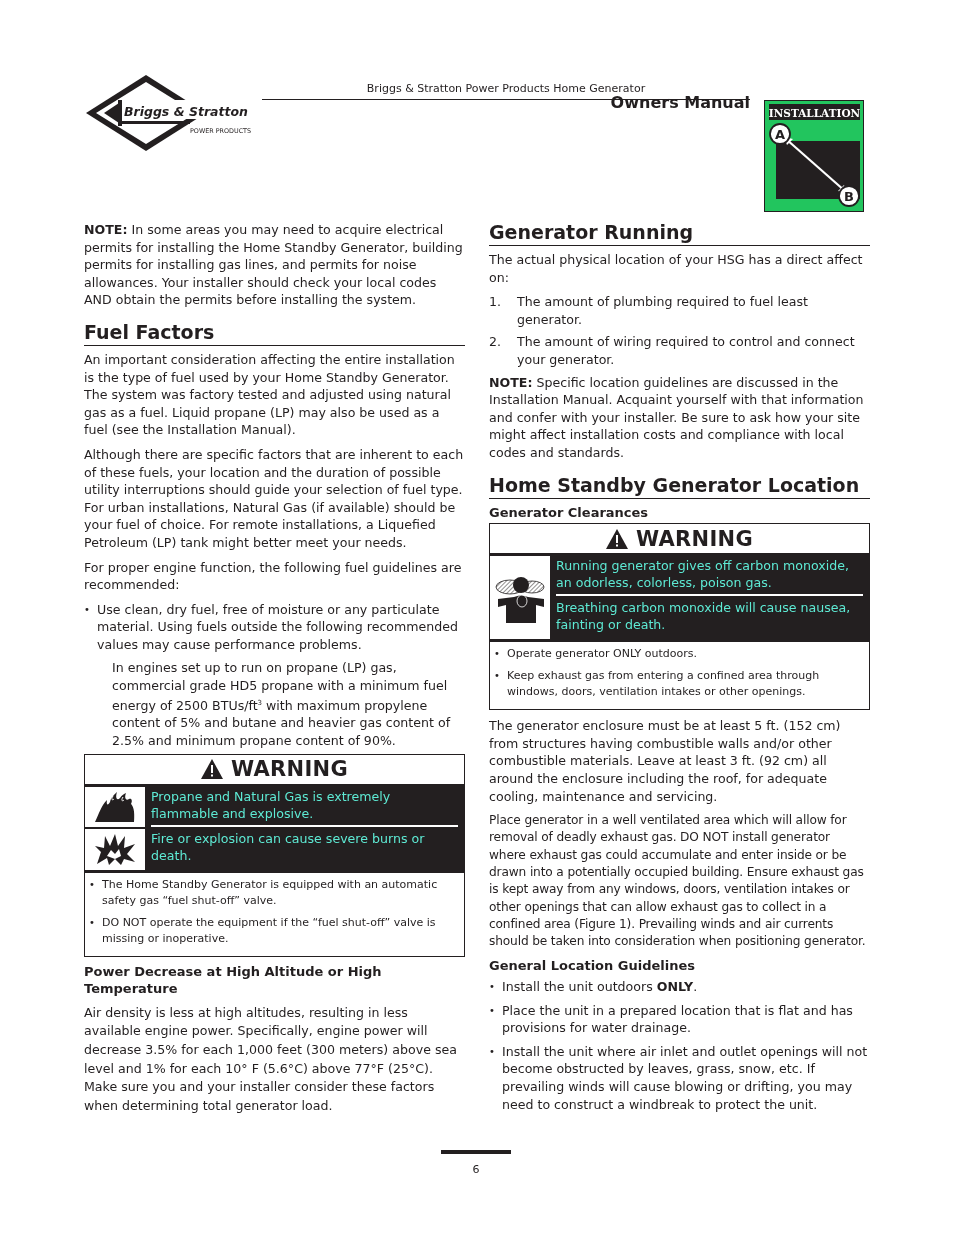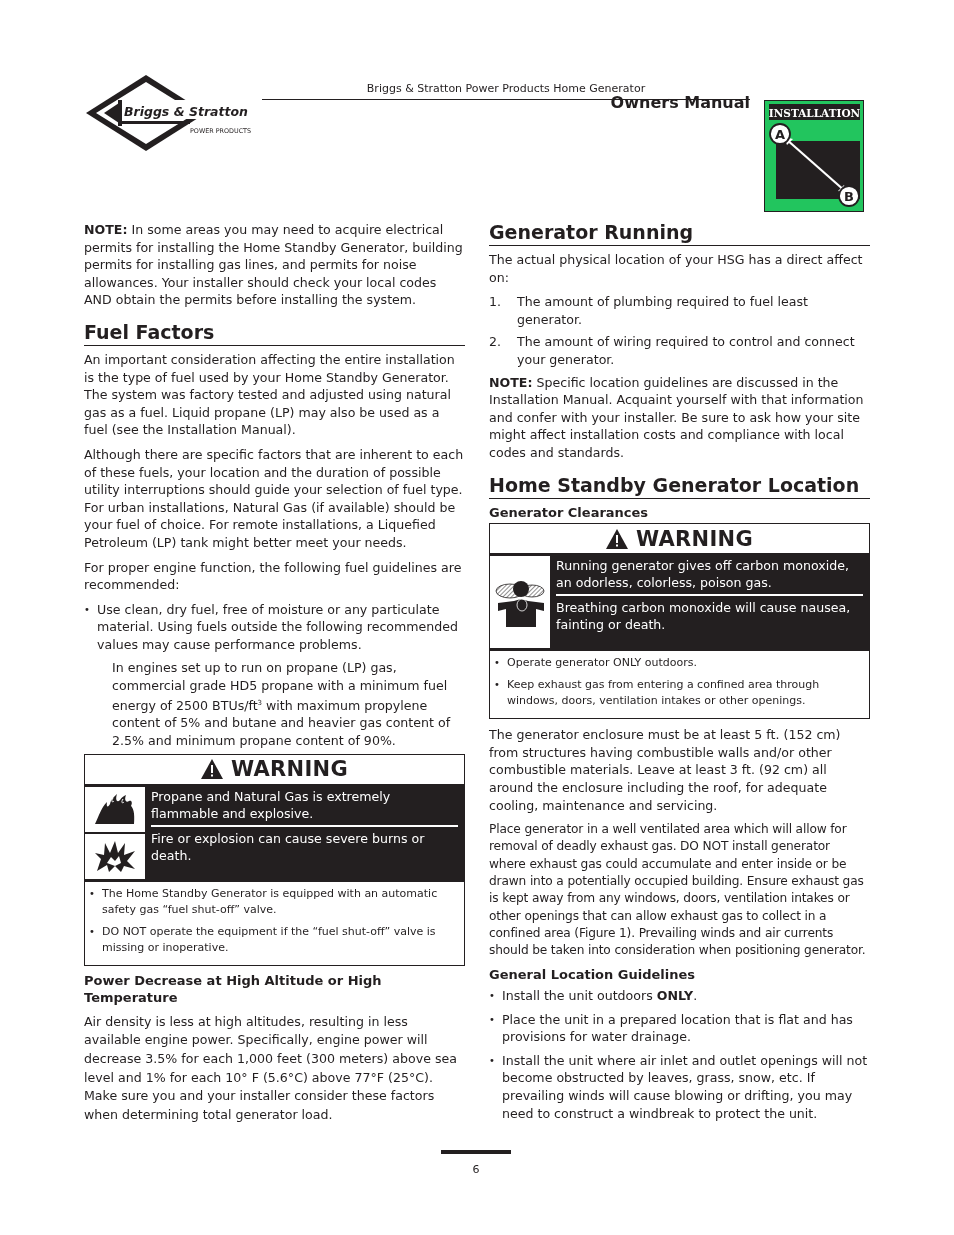--- a/index.html
+++ b/index.html
@@ -34,21 +34,21 @@
   ol.num li { position: relative; padding-left: 28px; margin-bottom: 5px; }
   ol.num li .n { position: absolute; left: 0; top: 0; }
 
   
   .warn { border: 1.4px solid #231f20; margin-bottom: 7px; }
   .warn-head { text-align: center; font-size: 21px; font-weight: bold; height: 30px; line-height: 30px; letter-spacing: 0.3px; border-bottom: 1.4px solid #231f20; display:flex; align-items:center; justify-content:center; gap:8px; }
   .warn-head svg { display:block; }
   .warn-body { display: flex; background: #231f20; }
   .warn-icons { width: 62px; background: #231f20; display: flex; flex-direction: column; gap: 2px; padding: 2px 2px 2px 0; }
   .warn-icon { background: #fff; flex: 1; display: flex; align-items: center; justify-content: center; }
-  .warn-text { flex: 1; color: #ffffff; padding: 2px 6px 16px 4px; font-size: 12.6px; line-height: 17px; }
+  .warn-text { flex: 1; color: #5eead4; padding: 2px 6px 7px 4px; font-size: 12.6px; line-height: 17px; }
   .warn-text .seg { padding: 1px 0; }
   .warn-text .seg + .seg { border-top: 2px solid #fff; margin-top: 2px; padding-top: 3px; }
   .warn-list { padding: 4px 4px 3px 4px; font-size: 11px; line-height: 16px; }
   .warn-list li { margin-bottom: 3px; padding-left: 13px; }
 
   .page-bar { left: 441px; top: 1150px; width: 70px; height: 4px; background: #231f20; }
   .page-num { left: 441px; top: 1163px; width: 70px; text-align: center; font-size: 11px; }
 </style>
 </head>
 <body>

